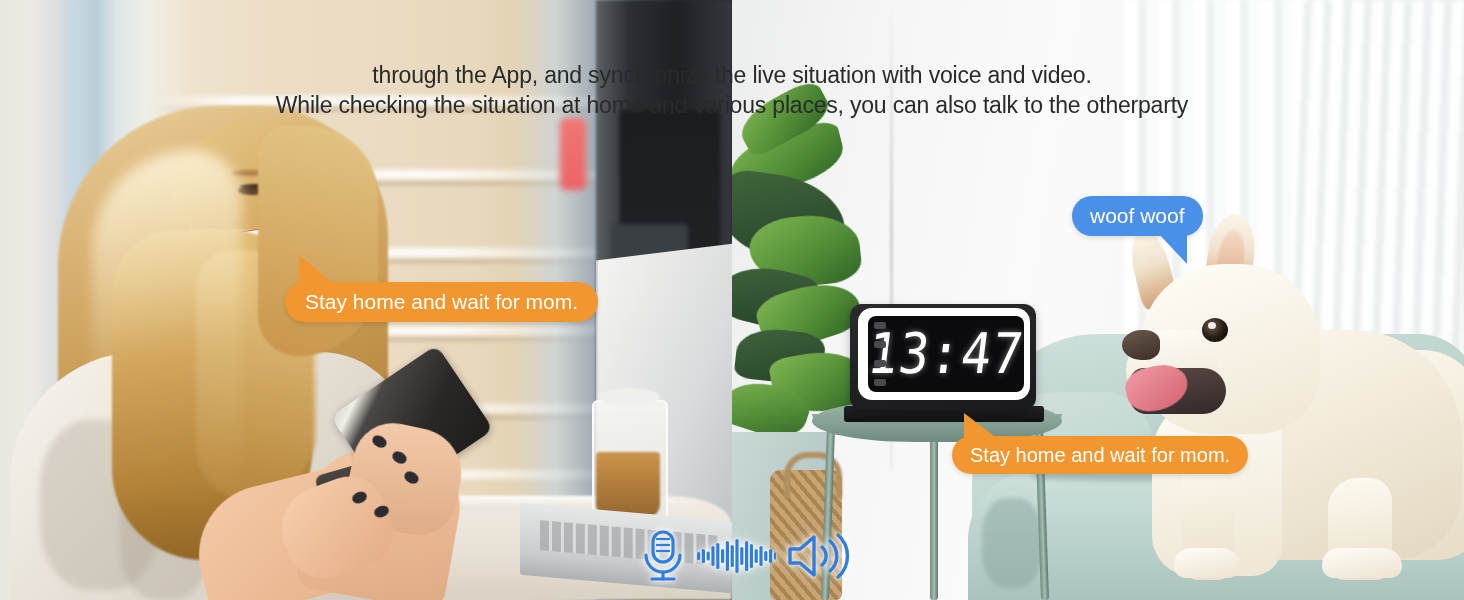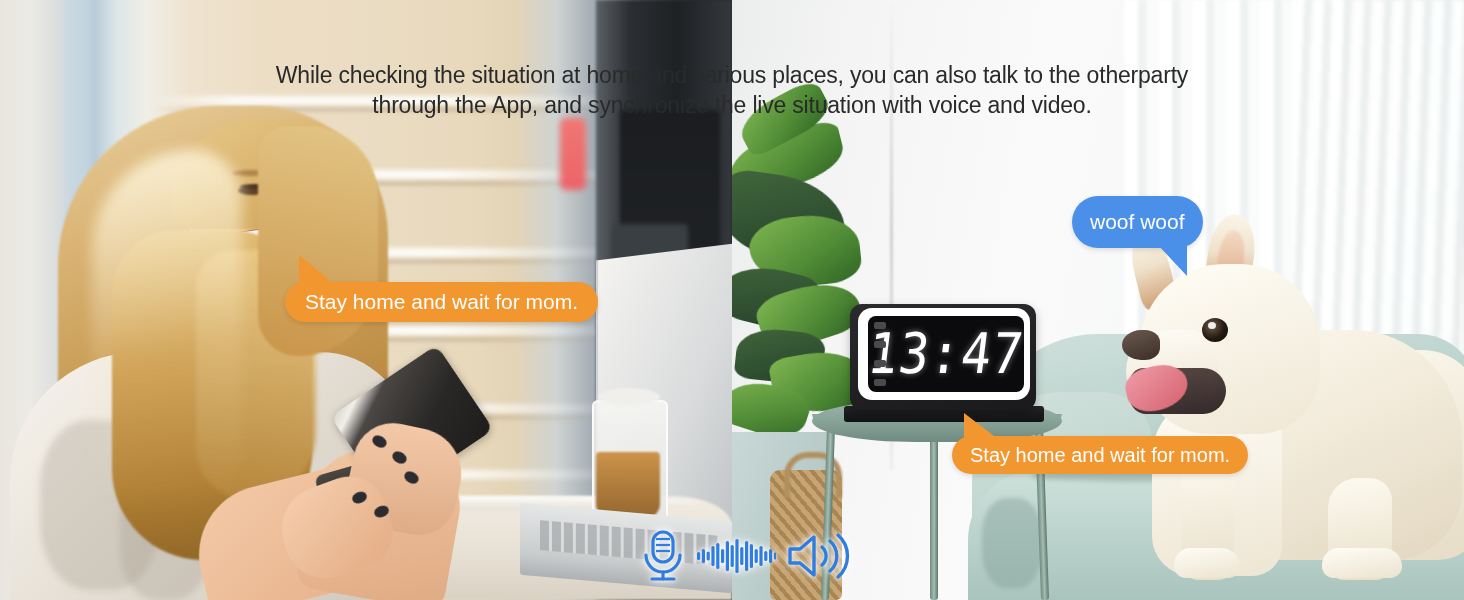--- a/index.html
+++ b/index.html
@@ -535,21 +535,21 @@
     background:#f2962f;font-size:20px;
   }
   #bubble-right-orange .bubble-tail{
     left:12px;top:-23px;
     border-left:0 solid transparent;
     border-right:34px solid transparent;
     border-bottom:26px solid #f2962f;
   }
 
   #bubble-blue{
-    left:1072px;top:196px;height:52px;padding:0 18px;
+    left:1072px;top:196px;height:40px;padding:0 18px;
     background:#4a90e8;font-size:21px;
   }
   #bubble-blue .bubble-tail{
     right:16px;bottom:-28px;
     border-right:0 solid transparent;
     border-left:30px solid transparent;
     border-top:32px solid #4a90e8;
   }
 
   
@@ -690,22 +690,22 @@
     </div>
     <div class="ph-layer r-clock-icons">
       <i></i>
         <i></i>
         <i></i>
         <i></i>
     </div>
   </div>
 
   <div id="subline">
+    <div>through the App, and synchronize the live situation with voice and video.</div>
     <div>While checking the situation at home and various places, you can also talk to the otherparty</div>
-    <div>through the App, and synchronize the live situation with voice and video.</div>
   </div>
 
   <div class="bubble" id="bubble-left">
     <span class="bubble-tail"></span>
     <span class="txt">Stay home and wait for mom.</span>
   </div>
 
   <div class="bubble" id="bubble-blue">
     <span class="bubble-tail"></span>
     <span class="txt">woof woof</span>

